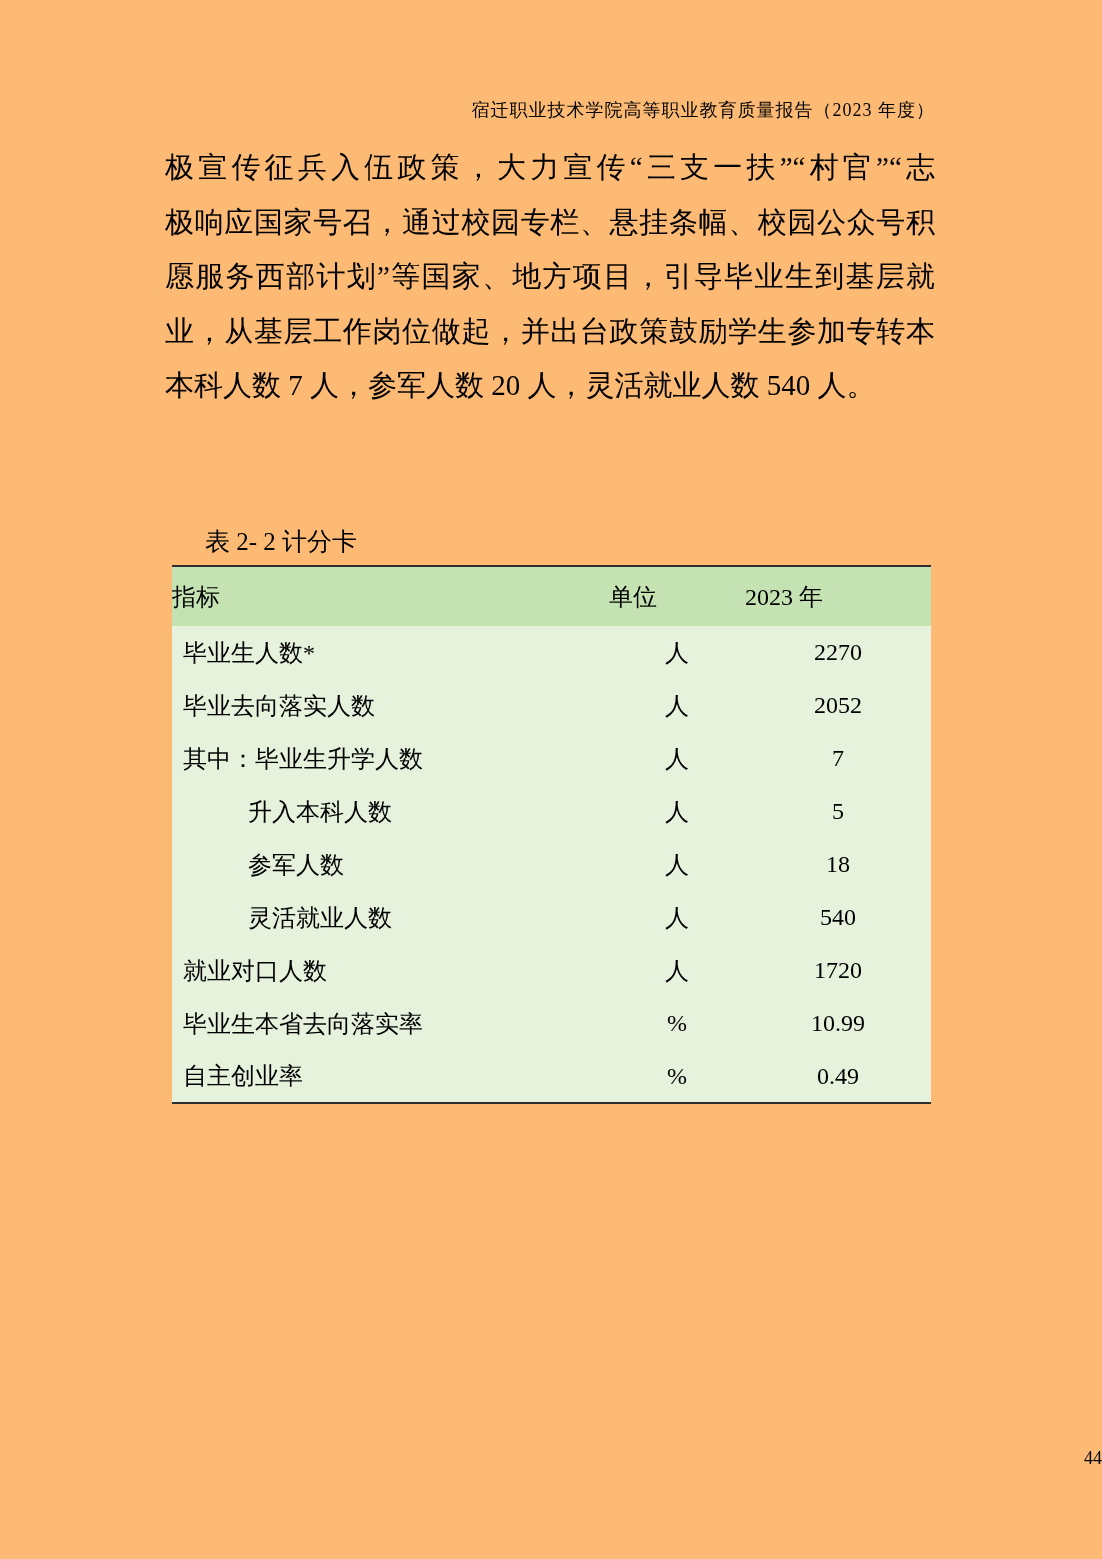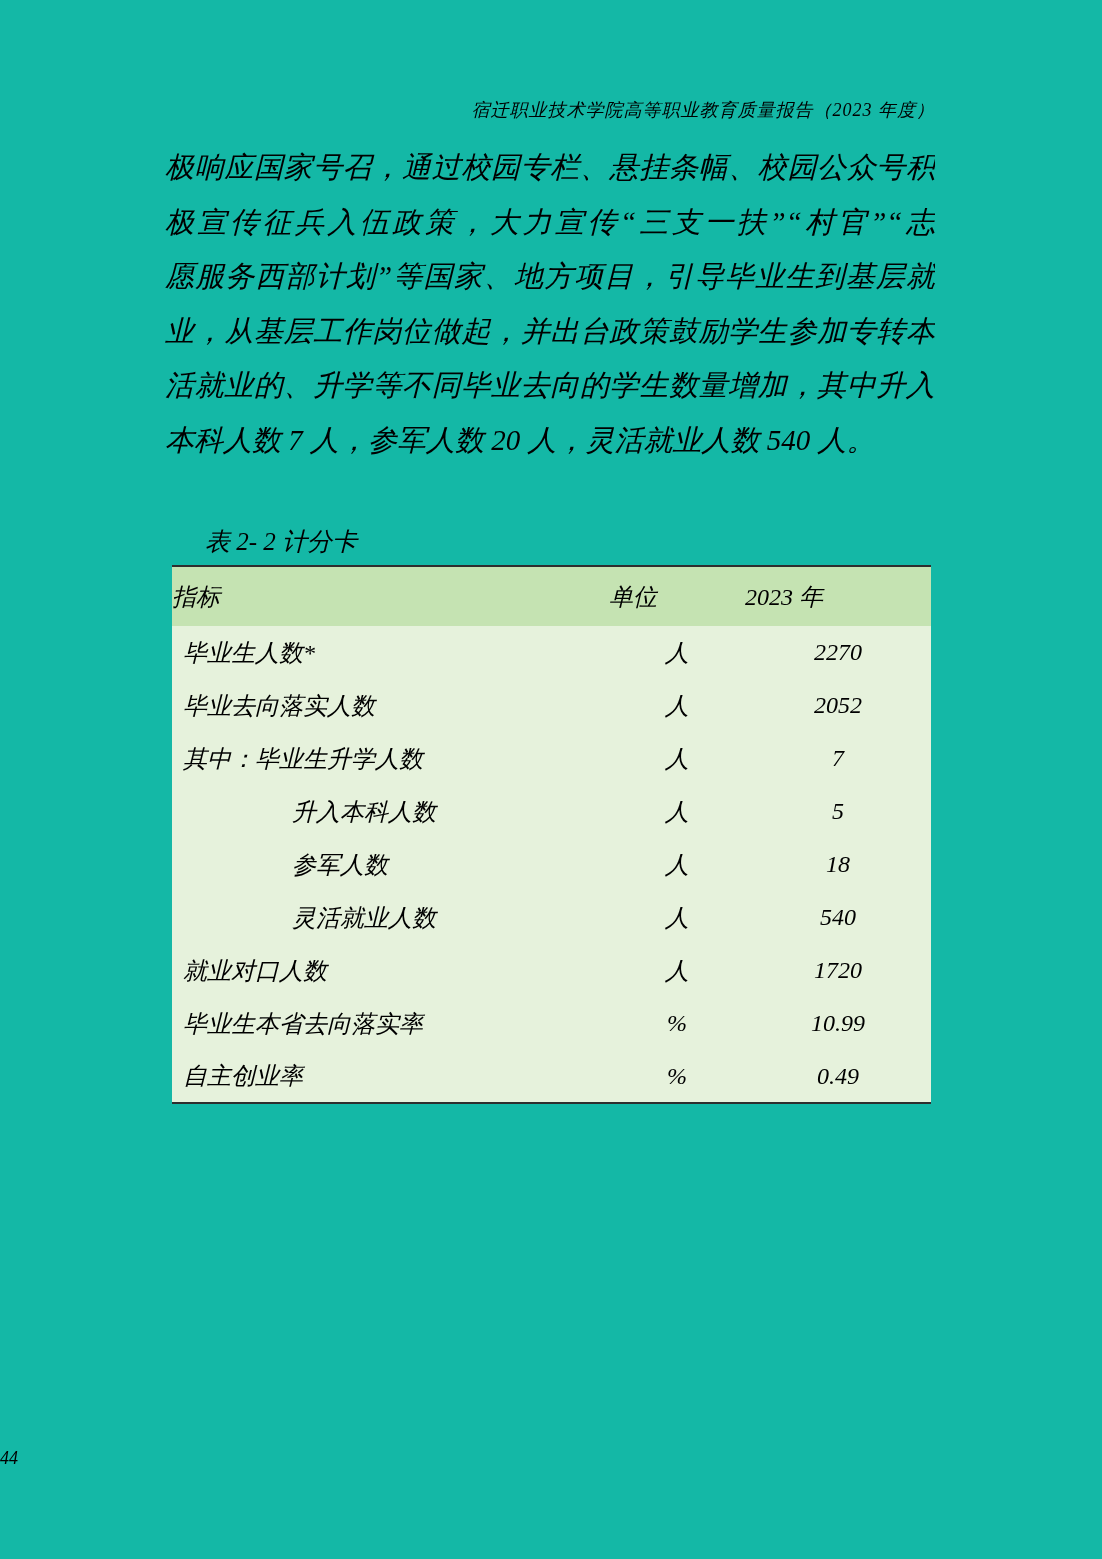--- a/index.html
+++ b/index.html
@@ -12,22 +12,21 @@
   body{
     width:1102px;height:1559px;
     font-family:"Liberation Serif","DejaVu Serif",serif;
     color:#000;
     position:relative;
     overflow:hidden;
   }
   .page{
     position:absolute;inset:0;
     width:1102px;height:1559px;
-    background:#14b8a6;
-    font-style:italic;
+    background:#fdba74;
   }
   .running-header{
     position:absolute;
     top:99px;right:167px;
     font-size:18px;
     line-height:22px;
     letter-spacing:1px;
     white-space:nowrap;
   }
   .paragraph{
@@ -75,58 +74,57 @@
   .scorecard td{
     background:var(--row-bg);
     height:53px;
     vertical-align:middle;
   }
   .scorecard td.ind{
     text-align:left;
     padding-left:11px;
   }
   .scorecard td.ind.indent{
-    padding-left:120px;
+    padding-left:76px;
   }
   .scorecard td.unit,
   .scorecard td.val{
     text-align:center;
   }
   .source-note{
     position:absolute;
     top:1116px;left:165px;
     width:771px;
     font-size:26px;
     line-height:36px;
     text-align:justify;
     text-align-last:justify;
     text-justify:inter-character;
     overflow:hidden;
   }
   .page-number{
     position:absolute;
     top:1448px;left:0;
     width:100%;
-    text-align:left;
+    text-align:right;
     font-size:18px;
   }
 </style>
 </head>
 <body>
 
 <div class="page">
 
   <div class="running-header">宿迁职业技术学院高等职业教育质量报告（2023 年度）</div>
 
   <div class="paragraph">
+    <div class="line">极宣传征兵入伍政策，大力宣传“三支一扶”“村官”“志</div>
     <div class="line">极响应国家号召，通过校园专栏、悬挂条幅、校园公众号积</div>
-    <div class="line">极宣传征兵入伍政策，大力宣传“三支一扶”“村官”“志</div>
     <div class="line">愿服务西部计划”等国家、地方项目，引导毕业生到基层就</div>
     <div class="line">业，从基层工作岗位做起，并出台政策鼓励学生参加专转本</div>
-    <div class="line">活就业的、升学等不同毕业去向的学生数量增加，其中升入</div>
     <div class="line last">本科人数 7 人，参军人数 20 人，灵活就业人数 540 人。</div>
   </div>
 
   <div class="table-caption">表 2- 2 计分卡</div>
 
   <table class="scorecard">
     <colgroup>
       <col style="width:437px">
       <col style="width:136px">
       <col style="width:186px">

